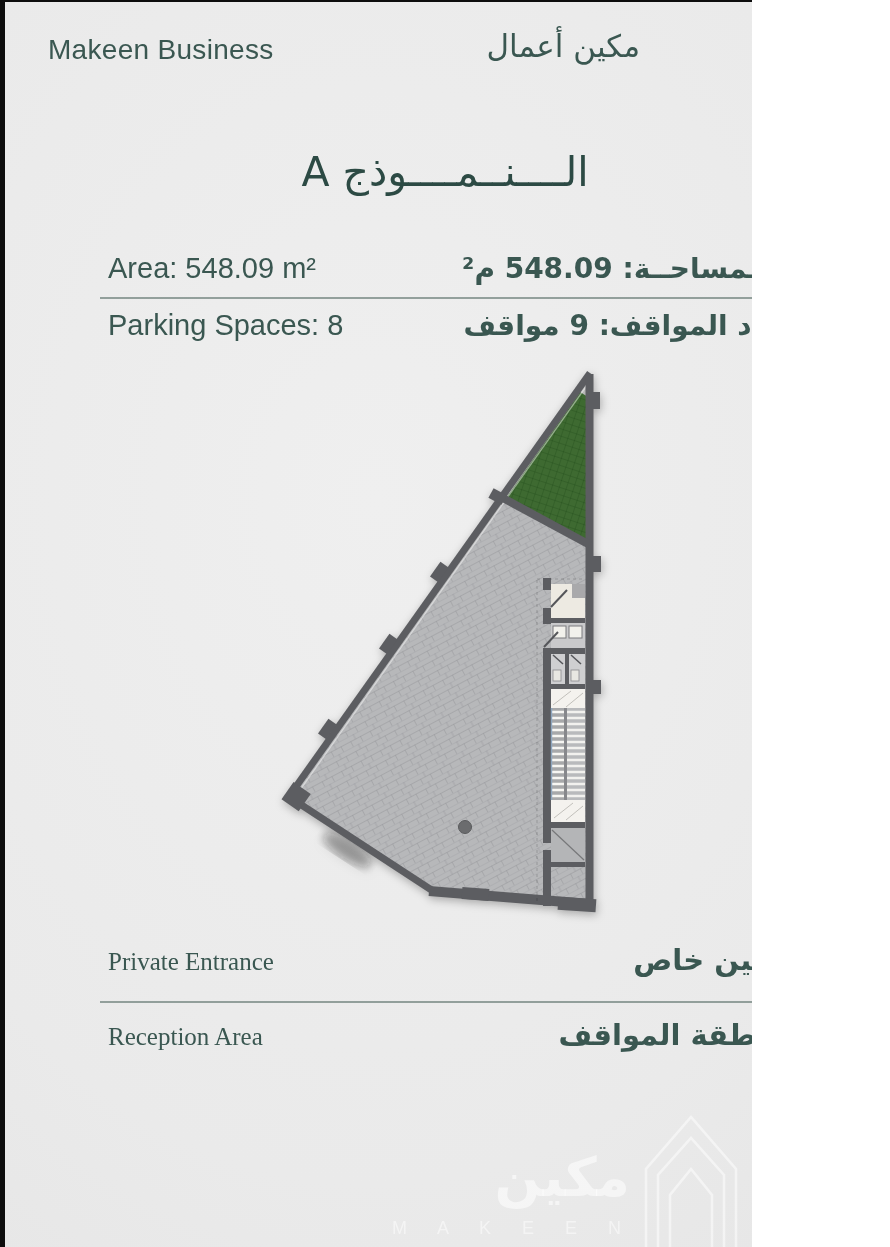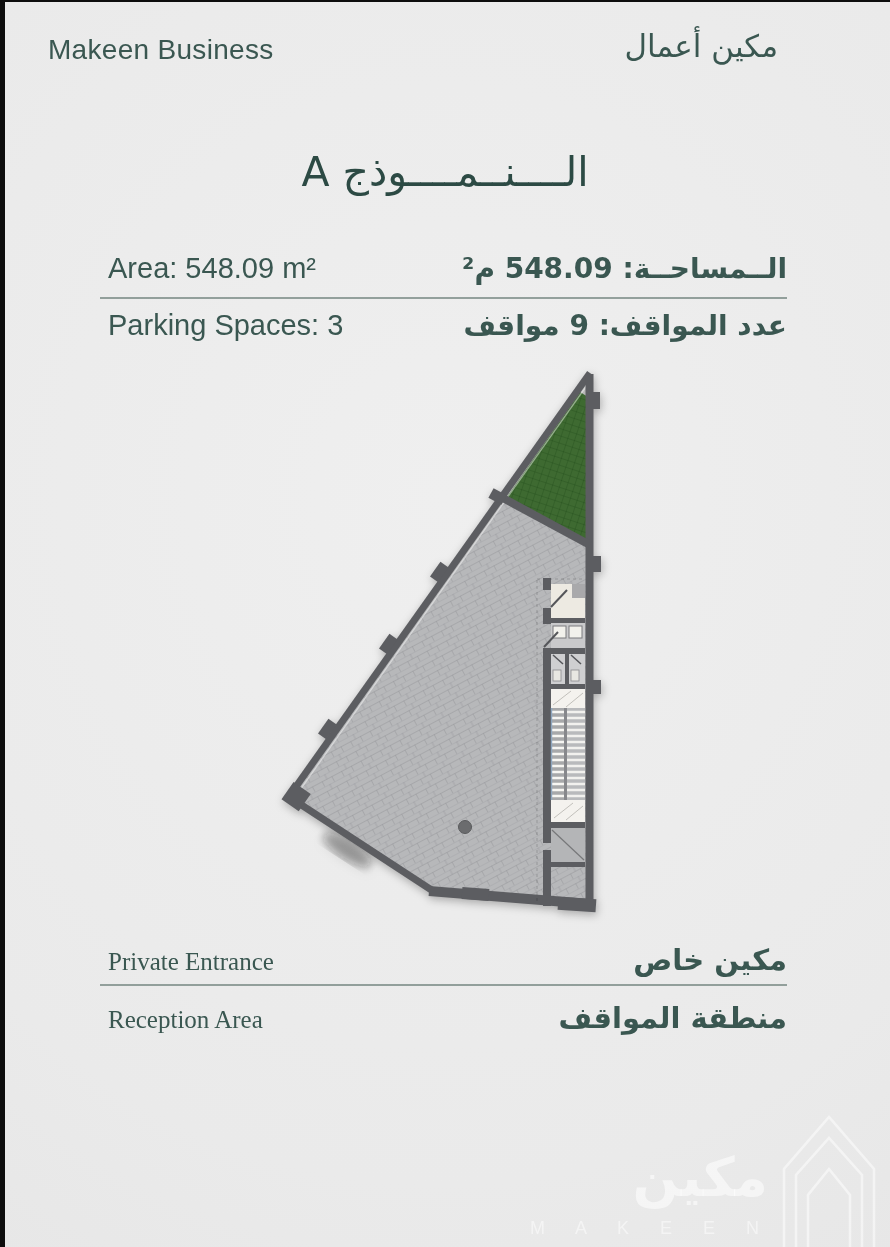--- a/index.html
+++ b/index.html
@@ -3,21 +3,21 @@
 <meta charset="utf-8">
 <style>
   :root{
     --c-bg:#eaeaea; --c-bg2:#e2e2e2; --c-edge:#0d0d0d;
     --c-accent:#3a5751; --c-title:#2c4a44; --c-divider:rgba(86,108,102,.6);
     --c-wall:#5c5d61; --c-floor:#b7b8ba; --c-green:#3e6a31;
     --c-cream:#edeae2; --c-marble:#f4f2ee; --c-watermark:rgba(255,255,255,.55);
   }
   *{margin:0;padding:0;box-sizing:border-box}
   body{width:890px;height:1247px;font-family:"Liberation Sans",sans-serif;}
-  .page{position:relative;width:890px;height:1247px;overflow:hidden;
+  .page{position:relative;width:752px;height:1247px;overflow:hidden;
     background:radial-gradient(130% 100% at 50% 40%, #efefef 0%, var(--c-bg) 55%, var(--c-bg2) 100%);}
   .edge-left{position:absolute;left:0;top:0;width:5px;height:1247px;background:var(--c-edge);}
   .edge-top{position:absolute;left:0;top:0;width:890px;height:2px;background:var(--c-edge);}
 
   .hdr-en{position:absolute;left:48px;top:34px;font-size:28px;font-weight:500;color:var(--c-accent);letter-spacing:.3px;}
   .hdr-ar{position:absolute;right:112px;top:28px;font-size:31px;font-weight:500;color:var(--c-accent);
     font-family:"DejaVu Sans",sans-serif;direction:rtl;}
 
   .model-title{position:absolute;left:0;top:148px;width:890px;text-align:center;
     font-size:41px;font-weight:400;color:var(--c-title);font-family:"DejaVu Sans",sans-serif;direction:rtl;}
@@ -31,21 +31,21 @@
   .plan{position:absolute;left:270px;top:360px;width:350px;height:555px;
     filter:drop-shadow(1px 3px 4px rgba(0,0,0,.28));}
   .wall{fill:var(--c-wall)}
   .wline{stroke:var(--c-wall);fill:none}
   .floor{fill:var(--c-floor)}
   .green{fill:var(--c-green)}
   .cream{fill:var(--c-cream)}
   .marble{fill:var(--c-marble)}
 
   .features{position:absolute;left:100px;top:928px;width:687px;}
-  .feat-row{display:flex;justify-content:space-between;align-items:baseline;padding:15px 0 7px 0;}
+  .feat-row{display:flex;justify-content:space-between;align-items:baseline;padding:15px 0 24px 0;}
   .feat-row.divided{border-bottom:2px solid var(--c-divider);}
   .feat-en{font-family:"Liberation Serif",serif;font-size:25px;color:var(--c-accent);padding-left:8px;}
   .feat-ar{font-size:29px;font-weight:600;color:var(--c-accent);font-family:"DejaVu Sans",sans-serif;direction:rtl;}
 
   .wm-ar{position:absolute;right:122px;bottom:38px;font-size:54px;font-weight:700;color:var(--c-watermark);
     font-family:"DejaVu Sans",sans-serif;direction:rtl;}
   .wm-en{position:absolute;right:118px;bottom:8px;font-size:18px;letter-spacing:13px;color:rgba(255,255,255,.5);}
   .wm-icon{position:absolute;right:14px;bottom:-4px;}
 </style>
 </head>
@@ -59,21 +59,21 @@
   <div class="hdr-ar" dir="rtl">مكين أعمال</div>
 
   <h1 class="model-title" dir="rtl">الــــنــمــــوذج A</h1>
 
   <section class="specs">
     <div class="spec-row first">
       <span class="spec-en">Area: 548.09 m²</span>
       <span class="spec-ar" dir="rtl">الــمساحــة: 548.09 م²</span>
     </div>
     <div class="spec-row">
-      <span class="spec-en">Parking Spaces: 3</span>
+      <span class="spec-en">Parking Spaces: 8</span>
       <span class="spec-ar" dir="rtl">عدد المواقف: 9 مواقف</span>
     </div>
   </section>
 
   <svg class="plan" viewBox="270 360 350 555" width="350" height="555" aria-label="floor plan">
     <defs>
       <pattern id="bricks" width="22" height="11" patternUnits="userSpaceOnUse" patternTransform="rotate(-28)">
         <path d="M0 0H22M0 5.5H22M11 0V5.5M5.5 5.5V11M16.5 5.5V11" stroke="rgba(50,50,55,.12)" stroke-width="1" fill="none"></path>
       </pattern>
       <pattern id="grass" width="7" height="7" patternUnits="userSpaceOnUse" patternTransform="rotate(18)">

